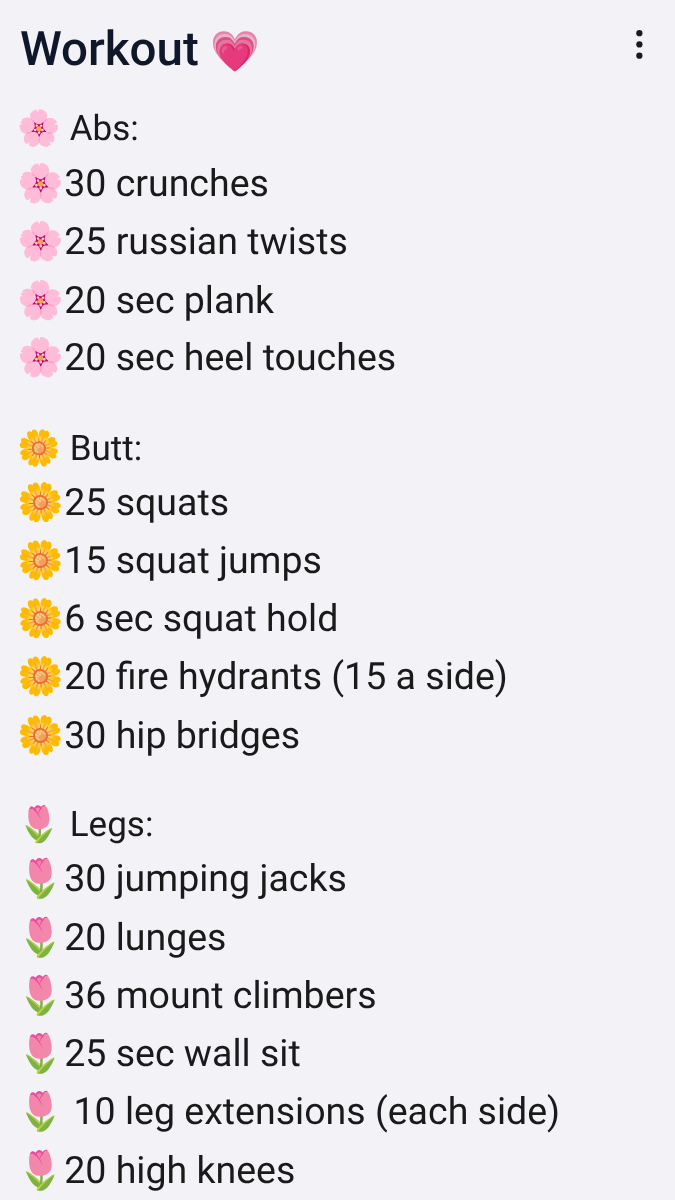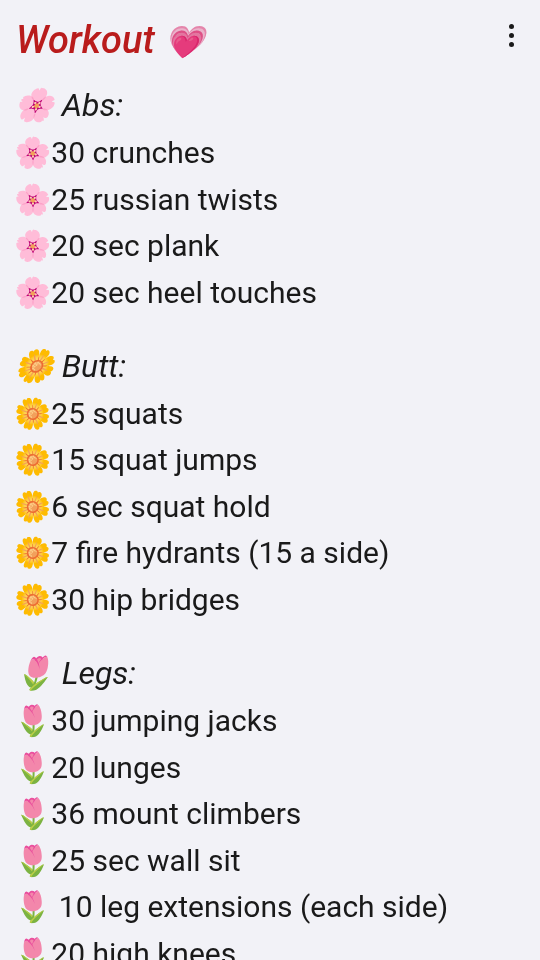--- a/index.html
+++ b/index.html
@@ -21,22 +21,21 @@
       display: flex;
       justify-content: space-between;
       align-items: flex-start;
       padding: 16px 18px 8px 16px;
     }
 
     .title {
       font-size: 38px;
       font-weight: 500;
       line-height: 1.3;
-      color: #b91c1c;
-      font-style: italic;
+      color: #0f172a;
     }
 
     .title-emoji {
       font-size: 32px;
     }
 
     .more-icon {
       font-size: 28px;
       color: #1a1a1a;
       letter-spacing: -1px;
@@ -59,25 +58,24 @@
 
     .content {
       padding: 10px 16px 30px 14px;
     }
 
     .section {
       margin-bottom: 28px;
     }
 
     .section-title {
-      font-size: 32px;
+      font-size: 28px;
       font-weight: 400;
       line-height: 1.4;
       margin-bottom: 2px;
-      font-style: italic;
     }
 
     .workout-item {
       font-size: 30px;
       font-weight: 400;
       line-height: 1.55;
       color: #1a1a1a;
     }
   </style>
 </head>
@@ -102,21 +100,21 @@
       <div class="workout-item">🌸30 crunches</div>
       <div class="workout-item">🌸25 russian twists</div>
       <div class="workout-item">🌸20 sec plank</div>
       <div class="workout-item">🌸20 sec heel touches</div>
     </div>
     <div class="section">
       <div class="section-title">🌼  Butt:</div>
       <div class="workout-item">🌼25 squats</div>
       <div class="workout-item">🌼15 squat jumps</div>
       <div class="workout-item">🌼6 sec squat hold</div>
-      <div class="workout-item">🌼7 fire hydrants (15 a side)</div>
+      <div class="workout-item">🌼20 fire hydrants (15 a side)</div>
       <div class="workout-item">🌼30 hip bridges</div>
     </div>
     <div class="section">
       <div class="section-title">🌷  Legs:</div>
       <div class="workout-item">🌷30 jumping jacks</div>
       <div class="workout-item">🌷20 lunges</div>
       <div class="workout-item">🌷36 mount climbers</div>
       <div class="workout-item">🌷25 sec wall sit</div>
       <div class="workout-item">🌷 10 leg extensions (each side)</div>
       <div class="workout-item">🌷20 high knees</div>

